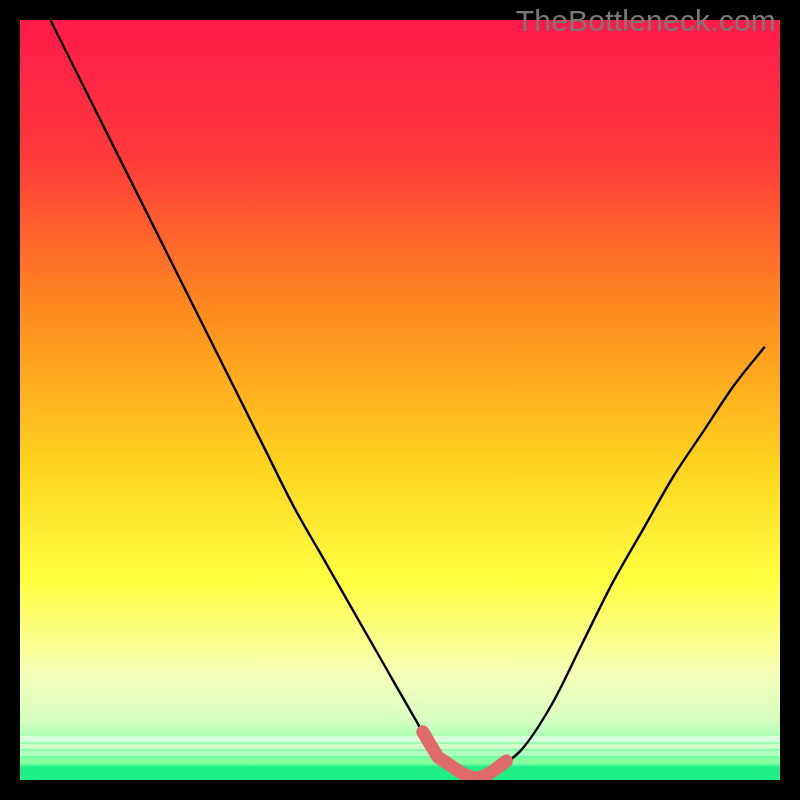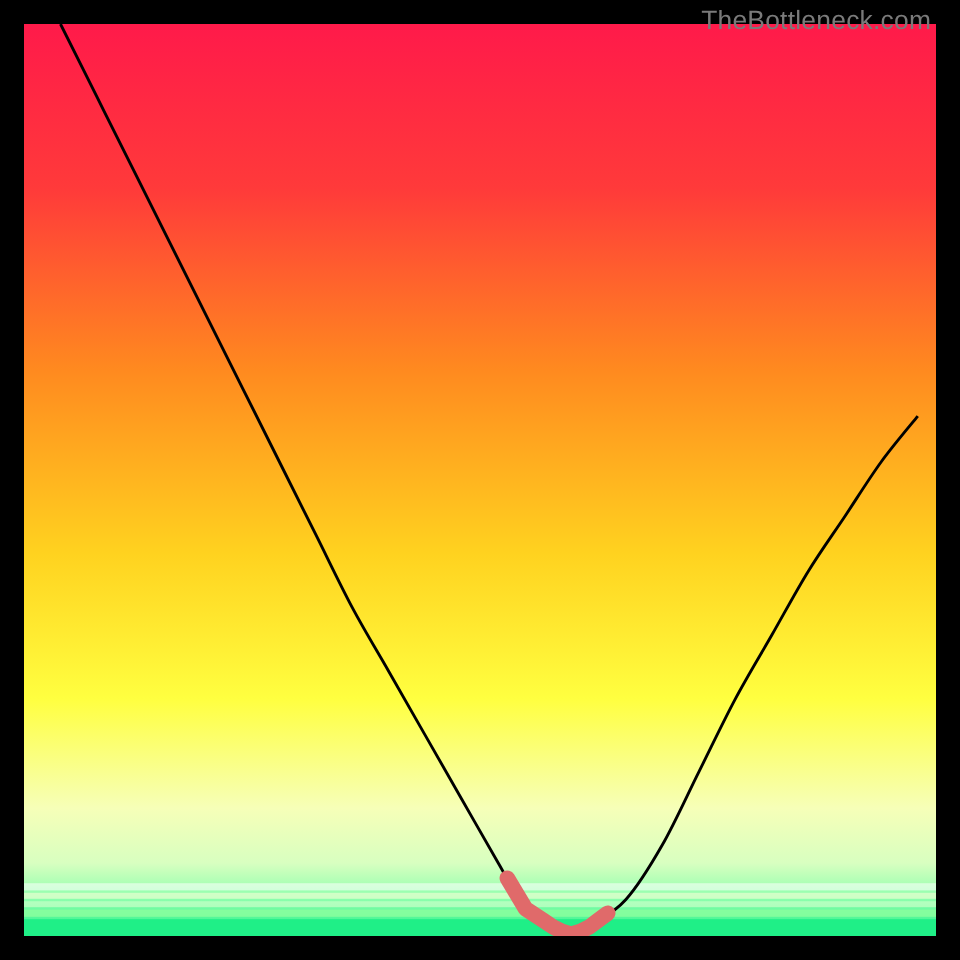--- a/index.html
+++ b/index.html
@@ -24,21 +24,21 @@
     left: 0;
     top: 0;
     width: 760px;
     height: 760px;
   }
   .watermark {
     position: absolute;
     top: 4px;
     right: 24px;
     color: #7a7a7a;
-    font-size: 22px;
+    font-size: 30px;
     font-weight: 400;
     letter-spacing: 0.2px;
     user-select: none;
   }
 </style>
 </head>
 <body>
 
 <div class="frame">
   <svg class="plot" viewBox="0 0 760 760">

